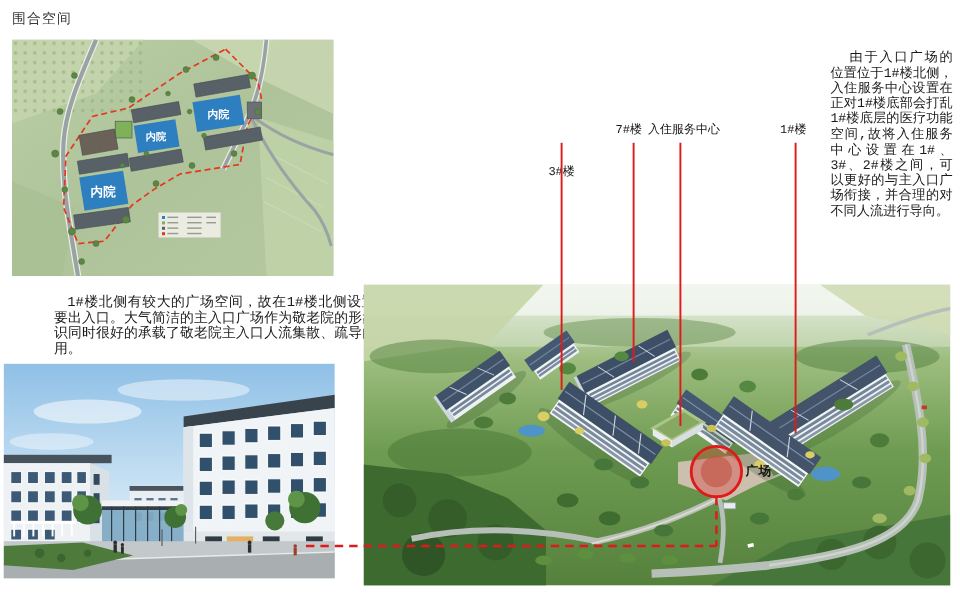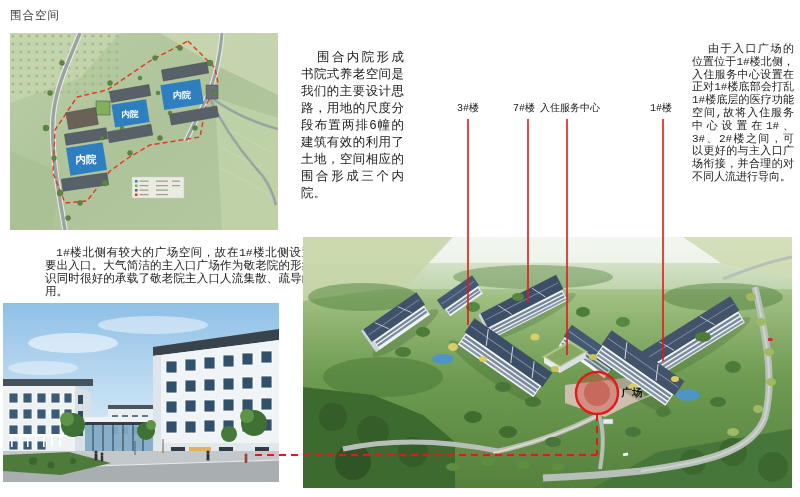--- a/index.html
+++ b/index.html
@@ -111,25 +111,24 @@
         <rect x="129.5" y="161" width="9" height="1.2" fill="#9b9b90"></rect>
       <rect x="146" y="147.5" width="12" height="1.2" fill="#9b9b90"></rect>
         <rect x="146" y="152" width="12" height="1.2" fill="#9b9b90"></rect>
       <rect x="146" y="156.5" width="12" height="1.2" fill="#9b9b90"></rect>
         <rect x="146" y="161" width="12" height="1.2" fill="#9b9b90"></rect>
       <rect x="162" y="147.5" width="8" height="1.2" fill="#9b9b90"></rect>
         <rect x="162" y="152" width="8" height="1.2" fill="#9b9b90"></rect>
     </g>
   </svg>
 
-  <div class="abs para para-mid">围合内院形成书院式养老空间是我们的主要设计思路，用地的尺度分段布置两排6幢的建筑有效的利用了土地，空间相应的围合形成三个内院。</div>
   <div class="abs para para-right">由于入口广场的位置位于1#楼北侧，入住服务中心设置在正对1#楼底部会打乱1#楼底层的医疗功能空间,故将入住服务中心设置在1#、3#、2#楼之间，可以更好的与主入口广场衔接，并合理的对不同人流进行导向。</div>
   <div class="abs para para-bottom">1#楼北侧有较大的广场空间，故在1#楼北侧设置主要出入口。大气简洁的主入口广场作为敬老院的形象标识同时很好的承载了敬老院主入口人流集散、疏导的作用。</div>
 
-  <div class="abs callout" style="left:468px;">3#楼</div>
+  <div class="abs callout" style="left:468px;margin-top:35px;">3#楼</div>
   <div class="abs callout" style="left:524px;">7#楼</div>
   <div class="abs callout" style="left:570px;">入住服务中心</div>
   <div class="abs callout" style="left:661px;">1#楼</div>
 
   <svg class="abs img imgbox" style="left:3px;top:303px;" width="276" height="179" viewBox="0 0 276 179">
     <defs>
       <linearGradient id="sky" x1="0" y1="0" x2="0" y2="1">
         <stop offset="0" stop-color="#8fc0e6"></stop>
           <stop offset="0.55" stop-color="#c6e0f3"></stop>
           <stop offset="1" stop-color="#eef5fb"></stop>

